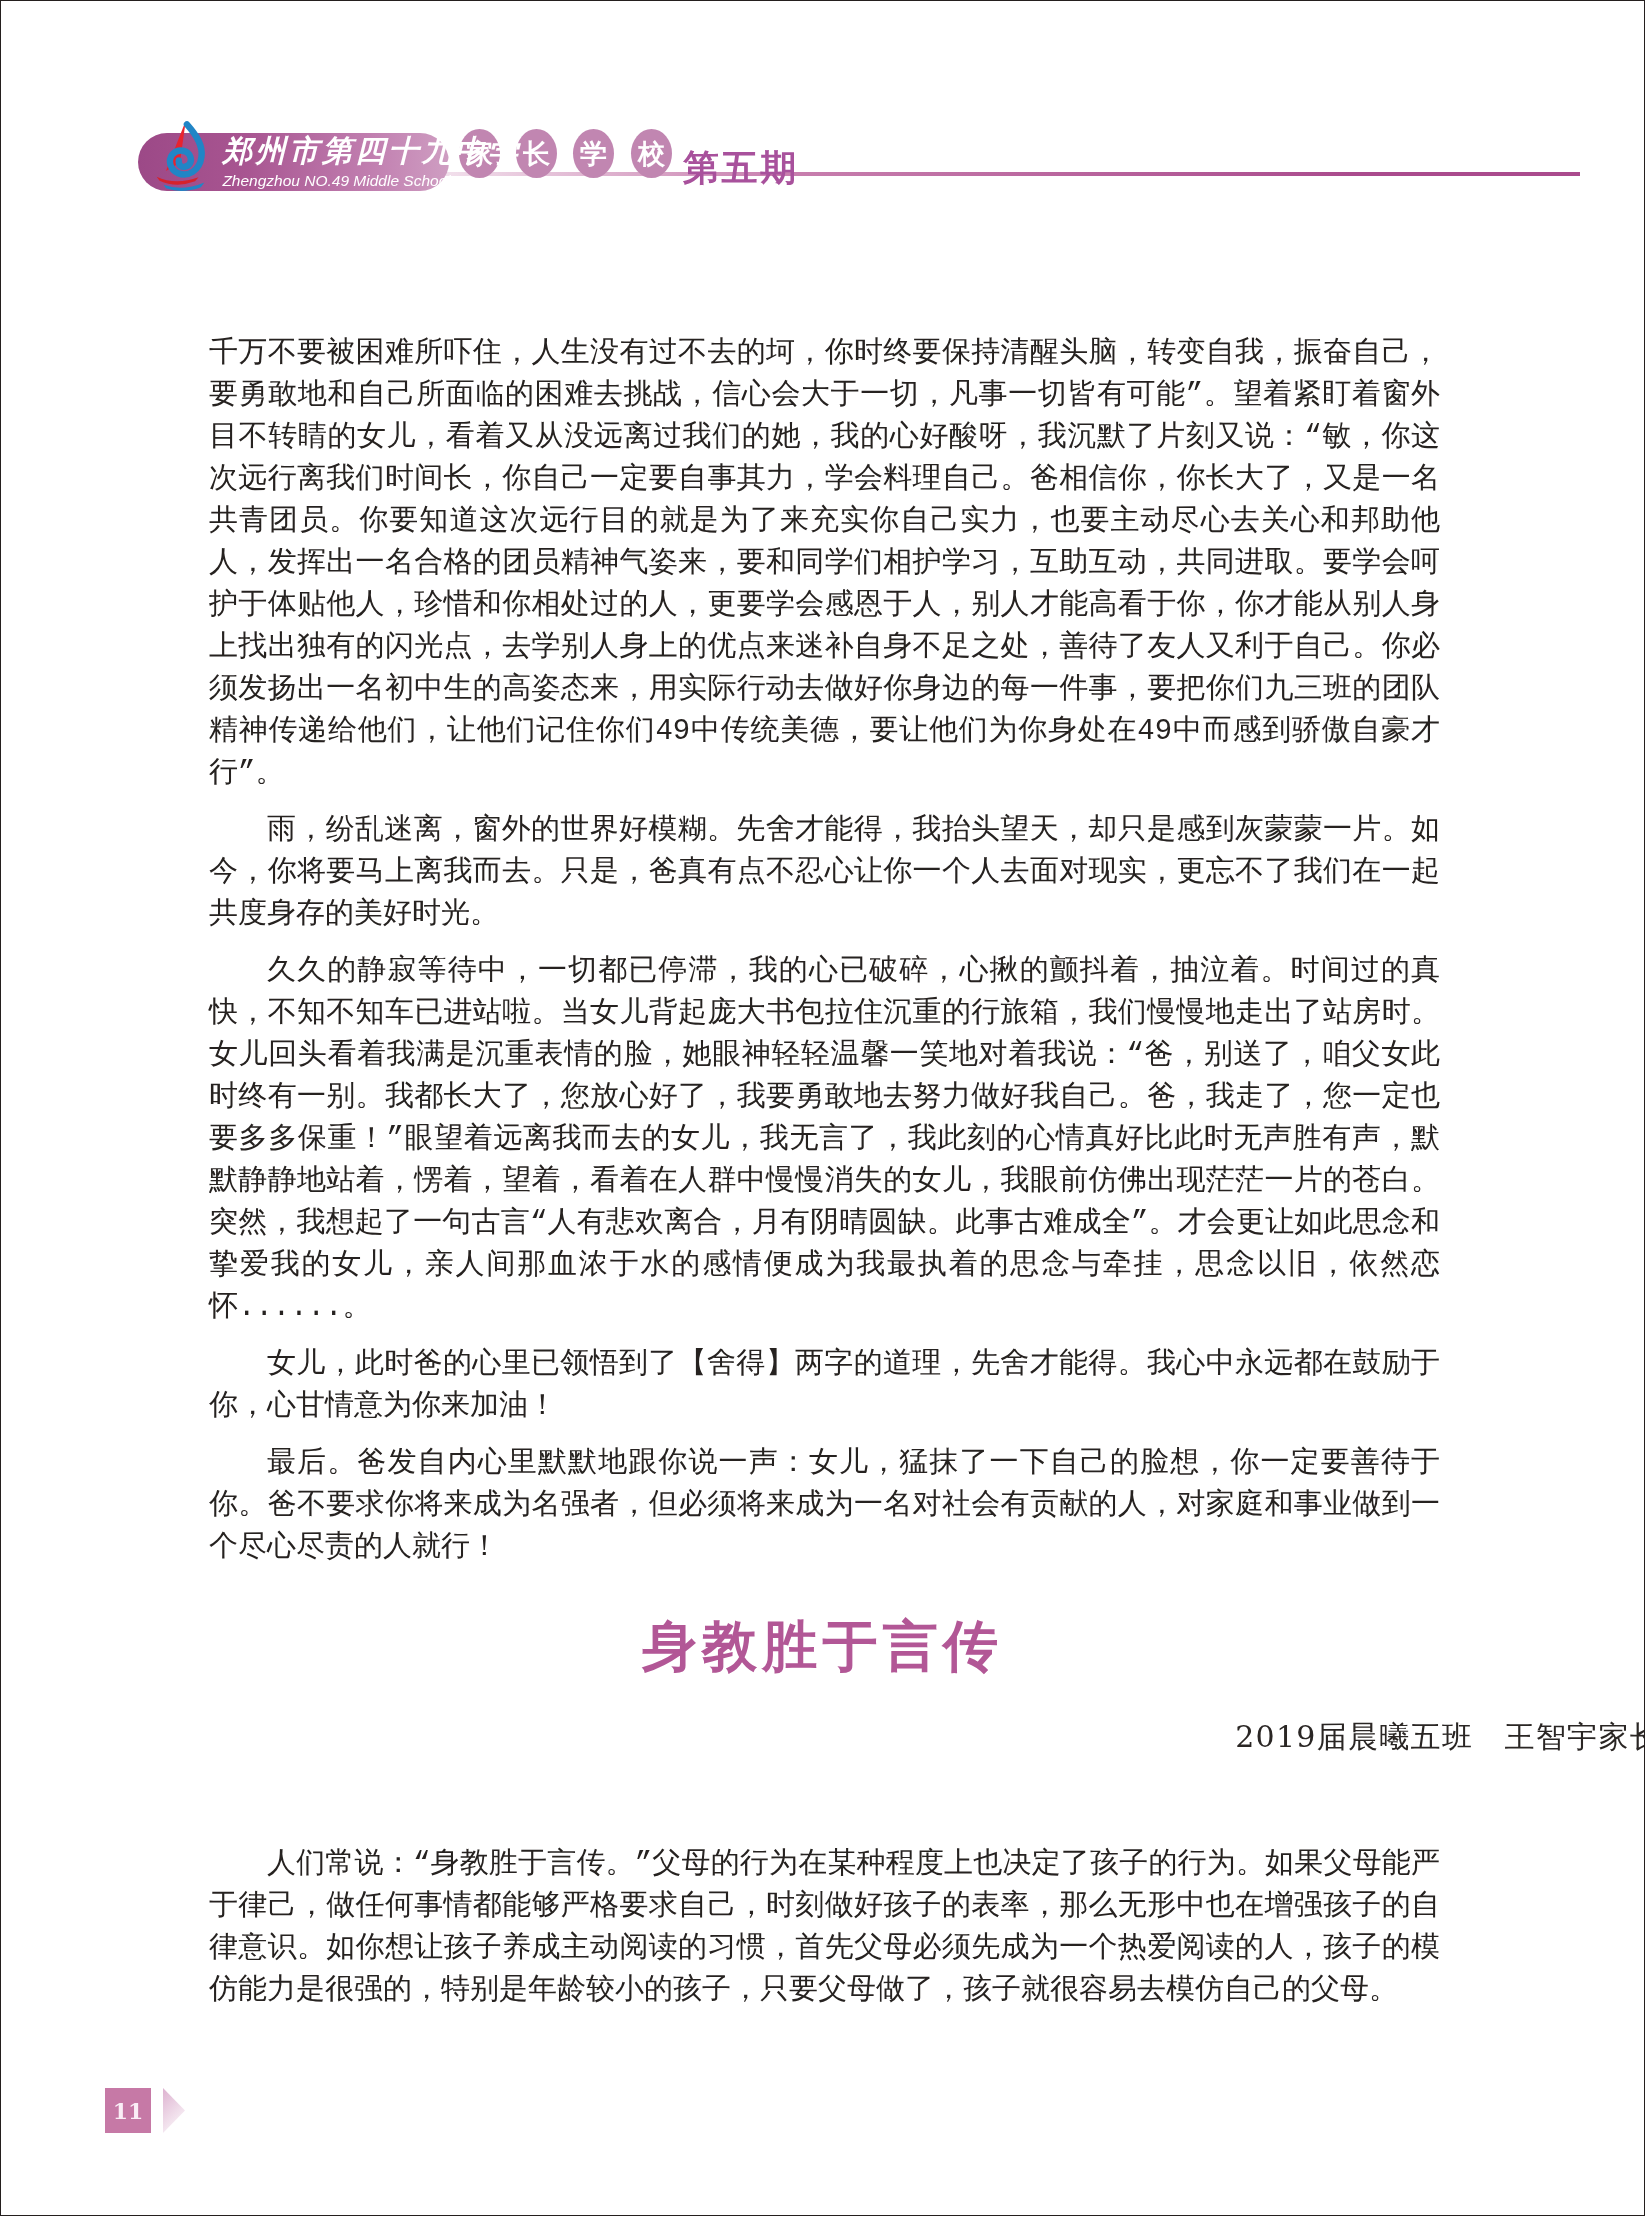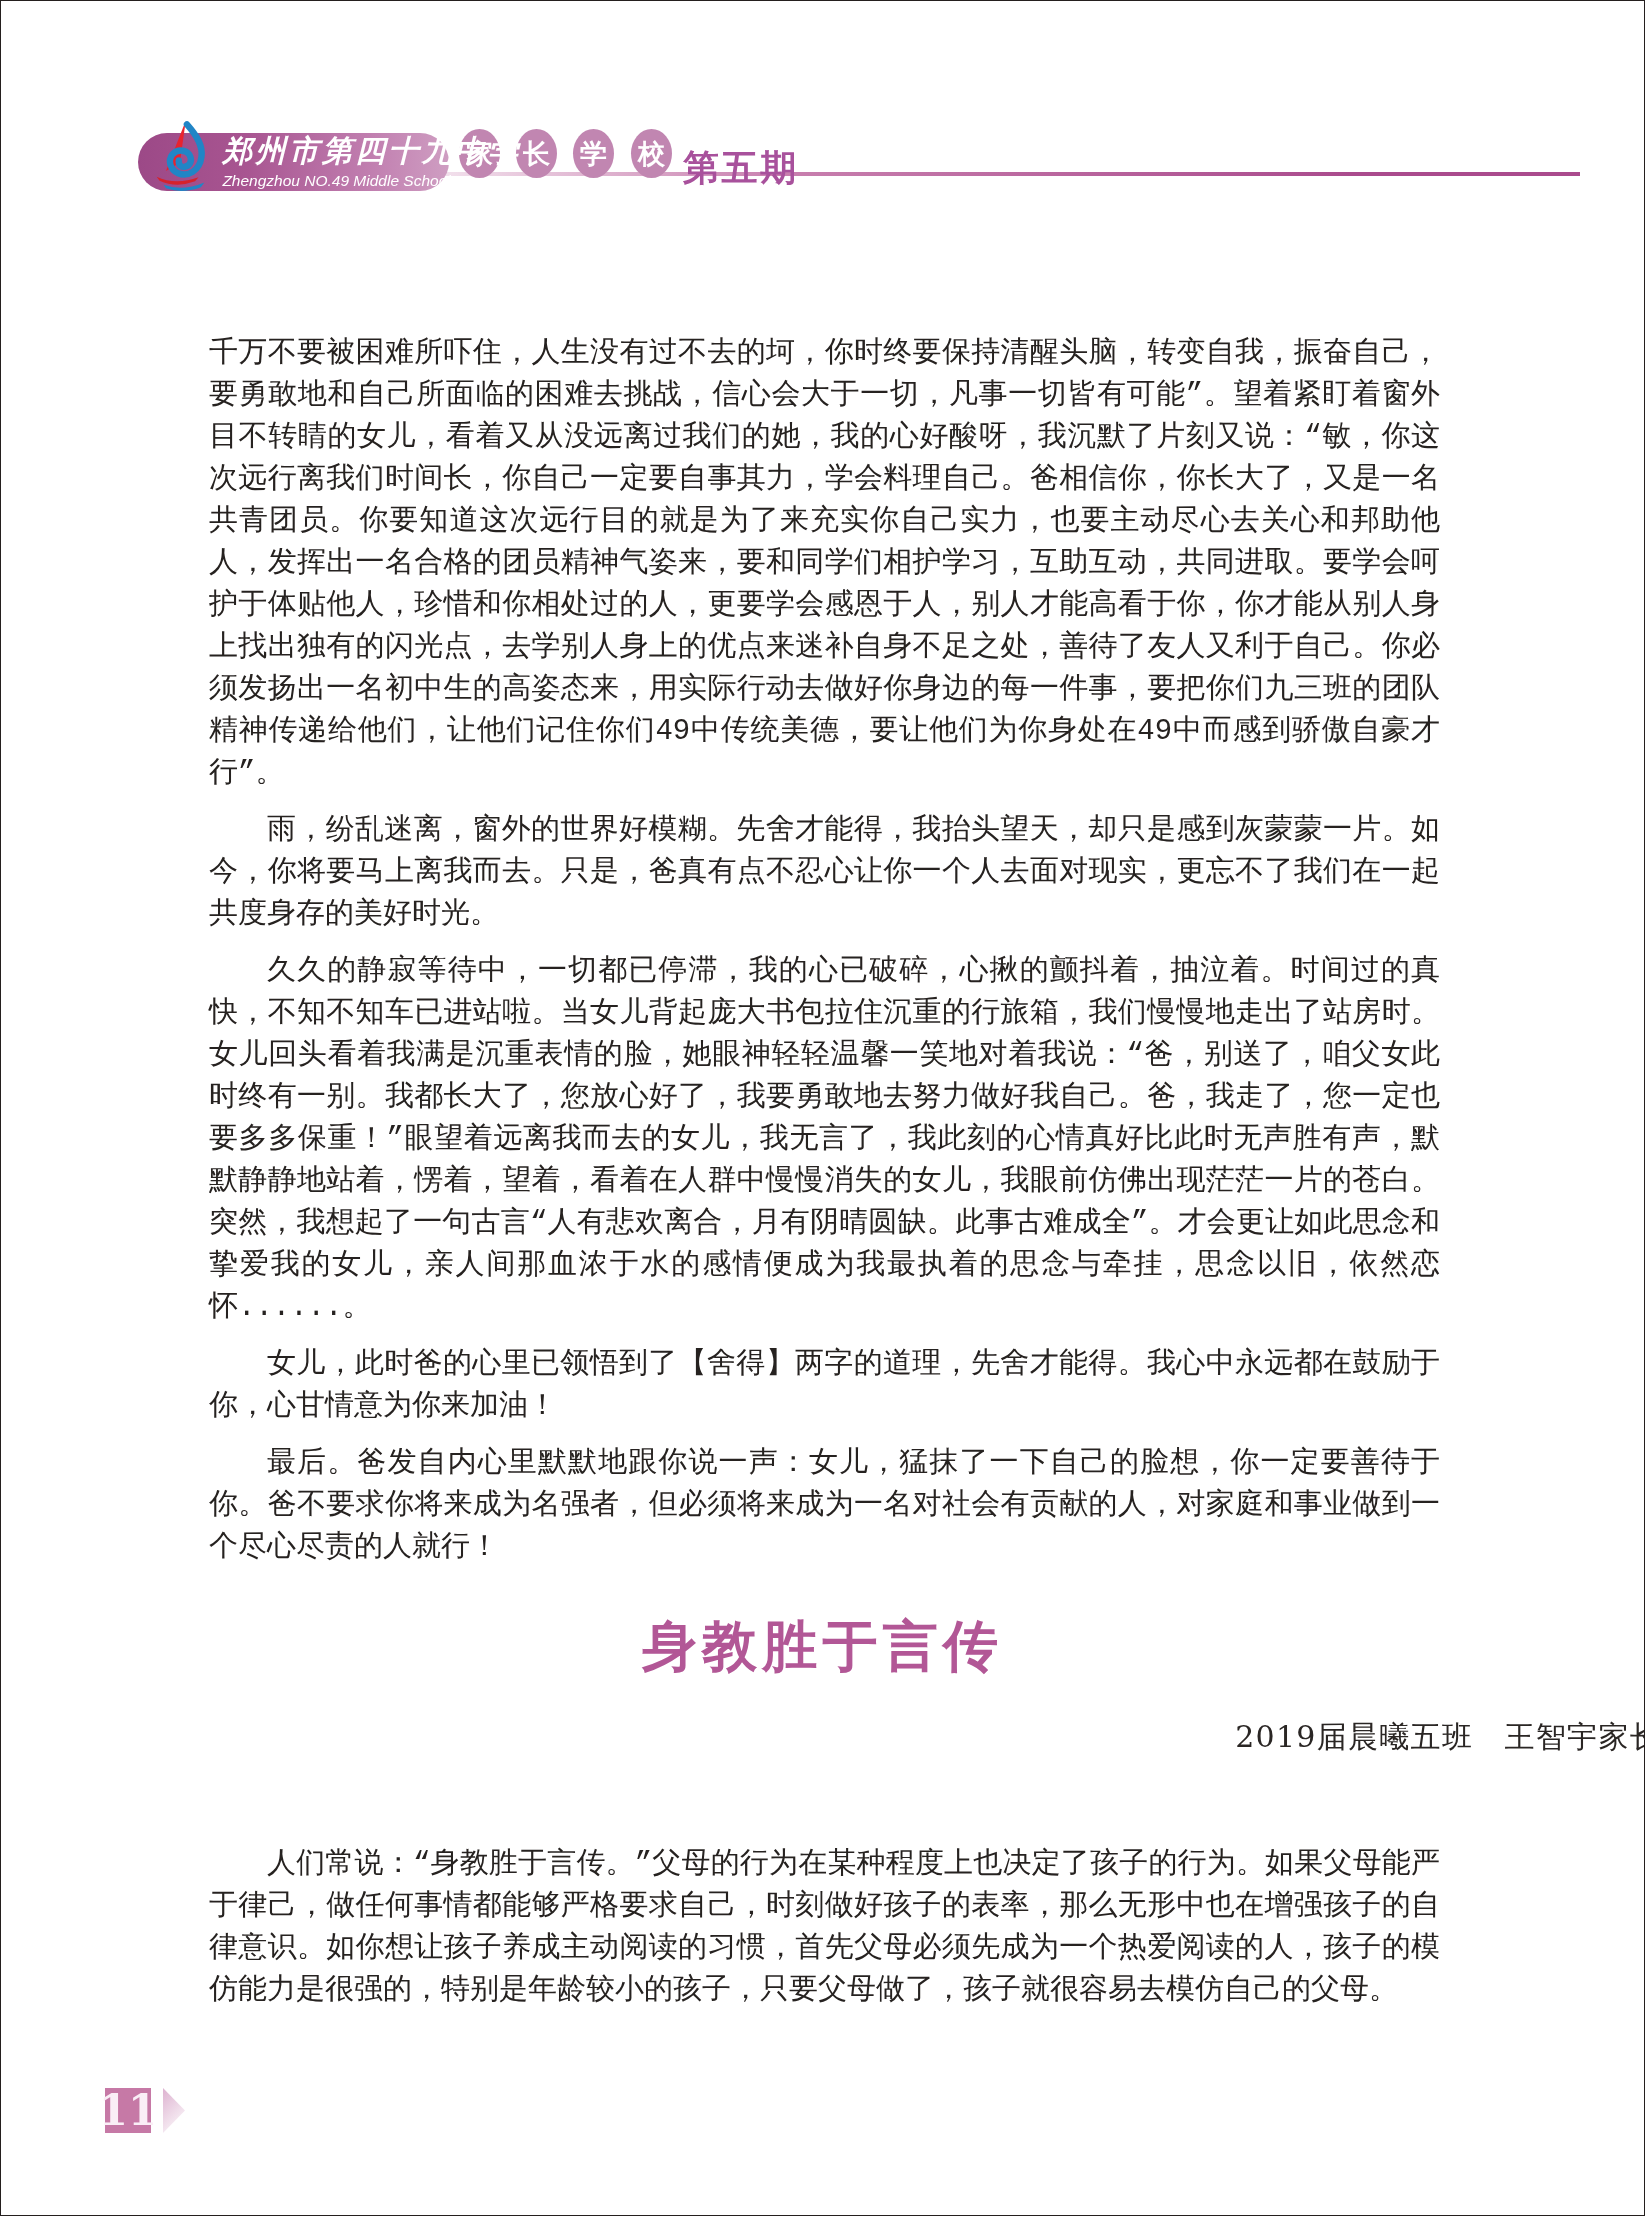--- a/index.html
+++ b/index.html
@@ -60,21 +60,21 @@
     color:#b25796;letter-spacing:5.2px;margin:0;
   }
   .a2-byline{
     position:absolute;left:17px;top:1716px;width:100%;
     text-align:right;font-size:30px;color:#2a2624;letter-spacing:1.3px;
   }
   
   .pagenum{
     position:absolute;left:104px;top:2087px;width:46px;height:45px;
     background:#c679a6;color:#faeef6;
-    font-size:42px;font-weight:bold;
+    font-size:22px;font-weight:bold;
     display:flex;align-items:center;justify-content:center;
   }
   .pagenum-arrow{
     position:absolute;left:162px;top:2087px;width:22px;height:45px;
     background:linear-gradient(135deg,#ddb2d0 0%,#f0ddea 55%,#ffffff 100%);
     clip-path:polygon(0 0,100% 50%,0 100%);
   }
 </style>
 </head>
 <body>

